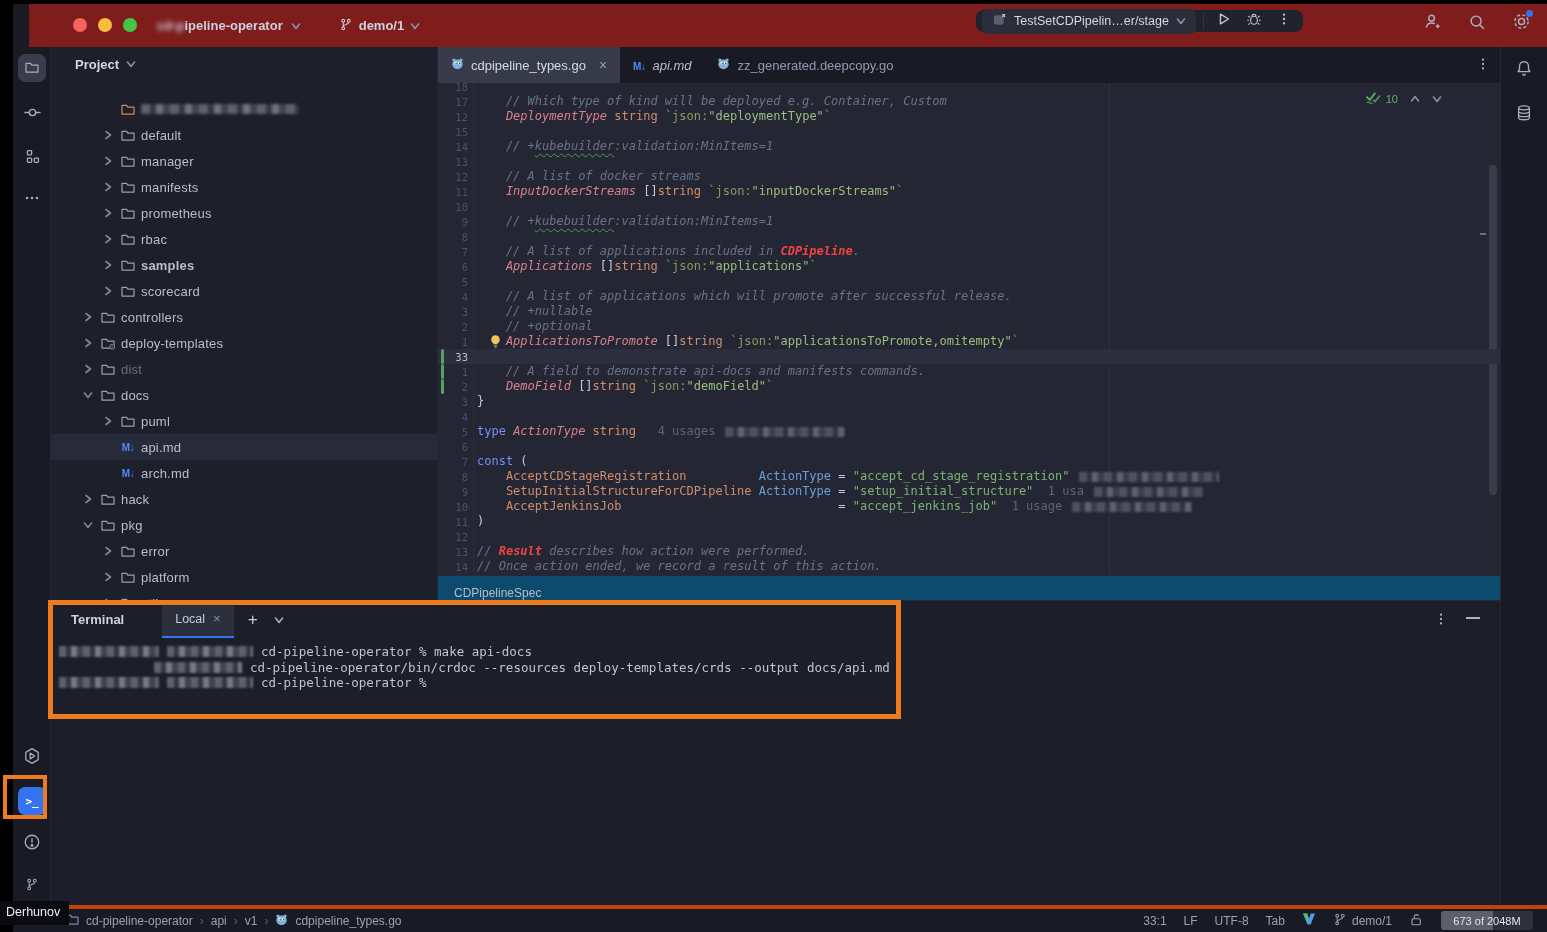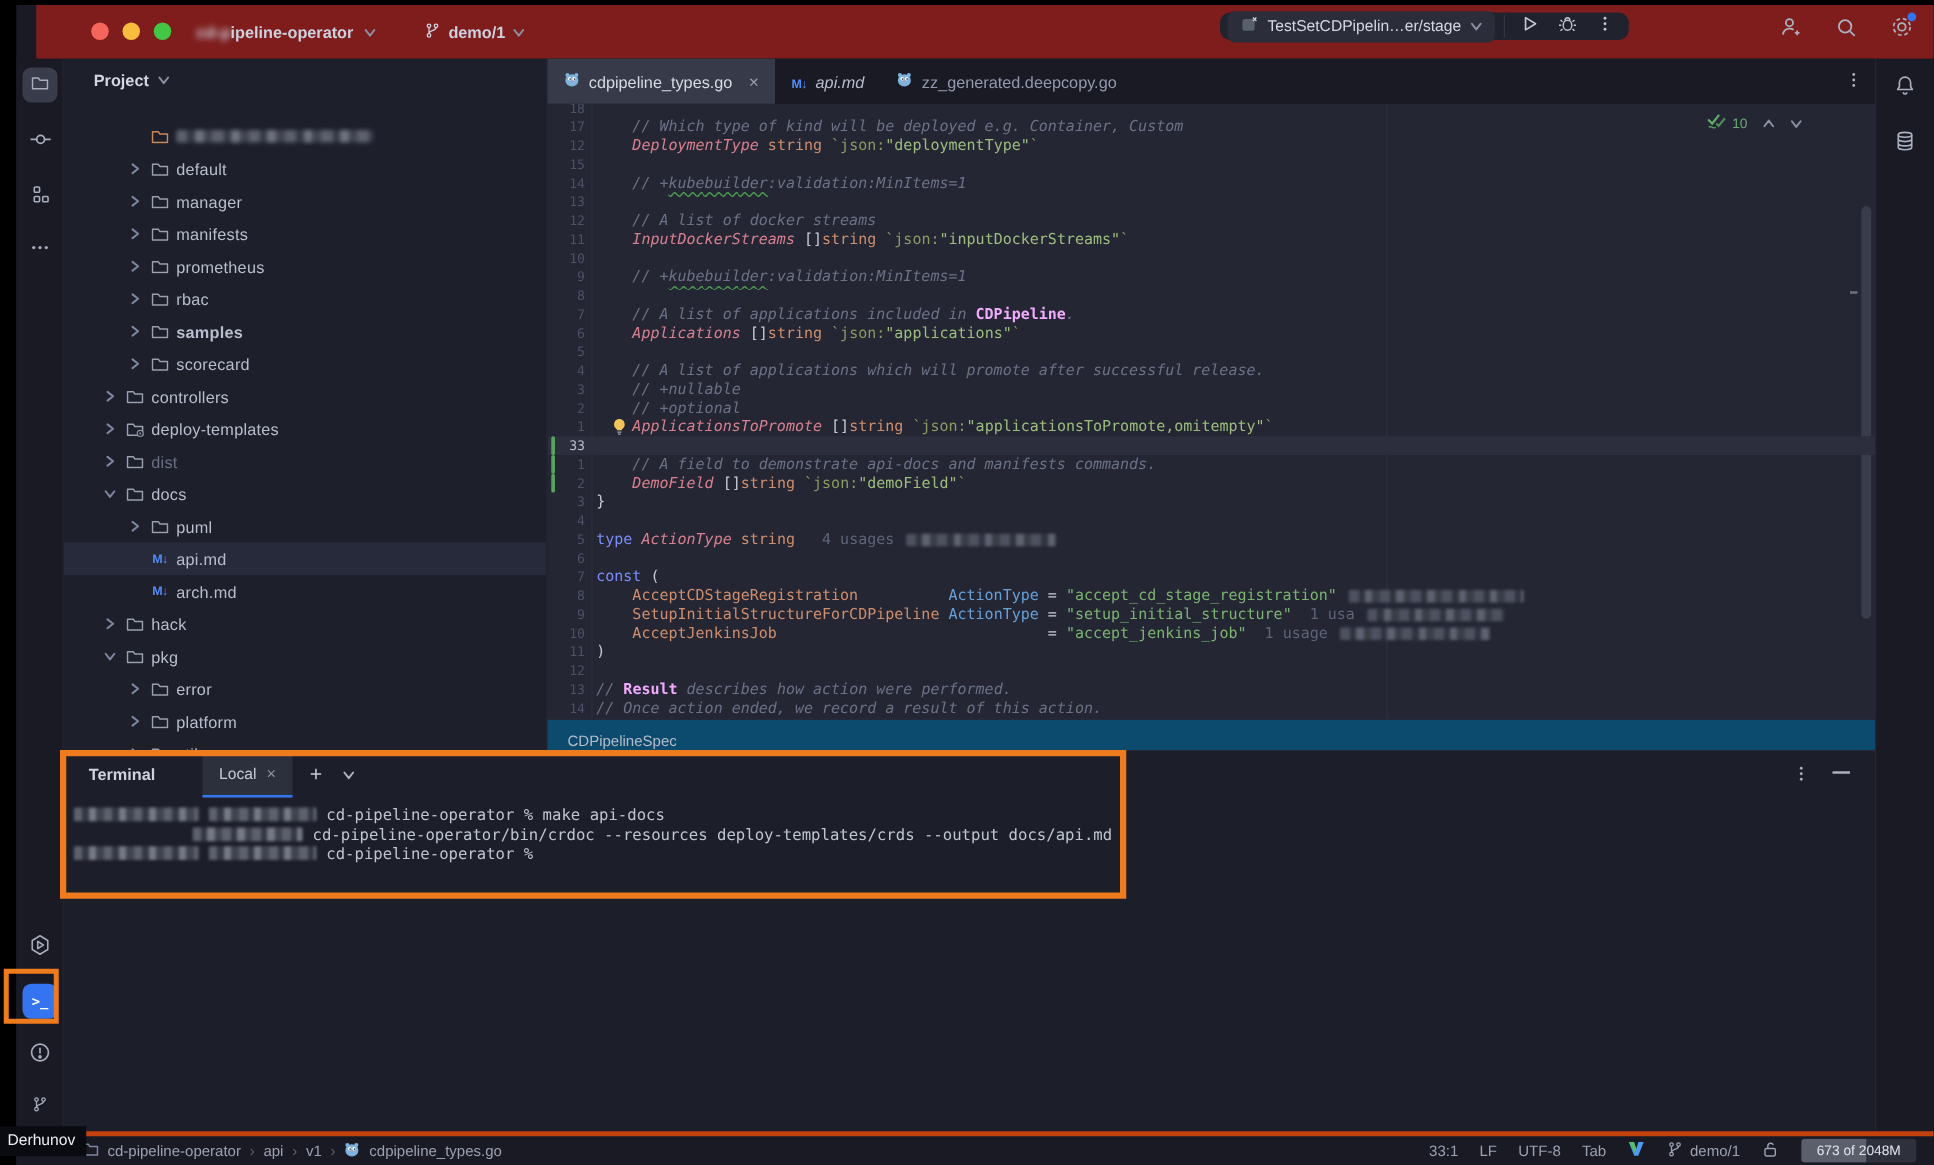--- a/index.html
+++ b/index.html
@@ -62,21 +62,21 @@
   .code-line{position:absolute;left:0;right:0;height:15px;display:flex}
   .code-line.caret-line{background:#2c2e3d}
   .gutter{width:36px;position:relative;flex:none;border-right:1px solid #2c2e3a;display:flex;
           align-items:center;justify-content:flex-end}
   .num{font:10.5px "DejaVu Sans Mono",monospace;color:#4c5168;padding-right:5px}
   .caret-line .num{color:#b9bfd0}
   .chgbar{position:absolute;left:3px;top:0;bottom:0;width:3px;background:#57a25c;border-radius:2px}
   .codetext{font:12px/15px "DejaVu Sans Mono",monospace;white-space:pre;padding-left:3px;position:relative;
             display:flex;align-items:center;color:#c6cbd9}
   .c-cmt{color:#6b7286;font-style:italic}
-  .c-cmtb{color:#f0abfc;font-weight:bold}
+  .c-cmtb{color:#ef4444;font-style:italic;font-weight:bold}
   .c-kw{color:#7a8cf8}
   .c-fld{color:#d8808f;font-style:italic}
   .c-typ{color:#cf8e6d}
   .c-tag{color:#8a9a62}
   .c-tagv{color:#9dbd7d}
   .c-str{color:#7bb470}
   .c-cname{color:#cf8e6d}
   .c-tref{color:#68a0d8}
   .c-def{color:#c6cbd9}
   .c-hint{color:#5d6477;font-size:12px;font-style:normal}

